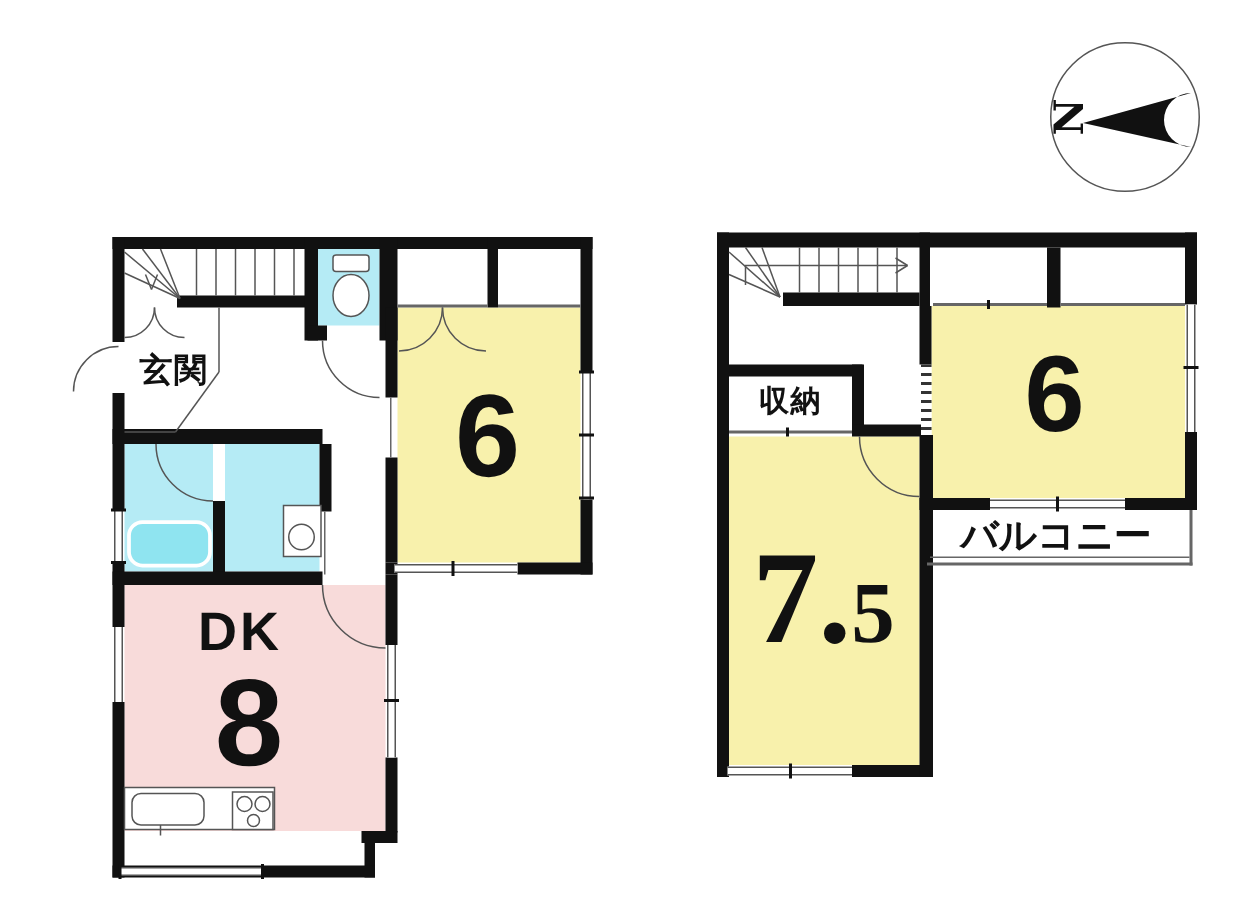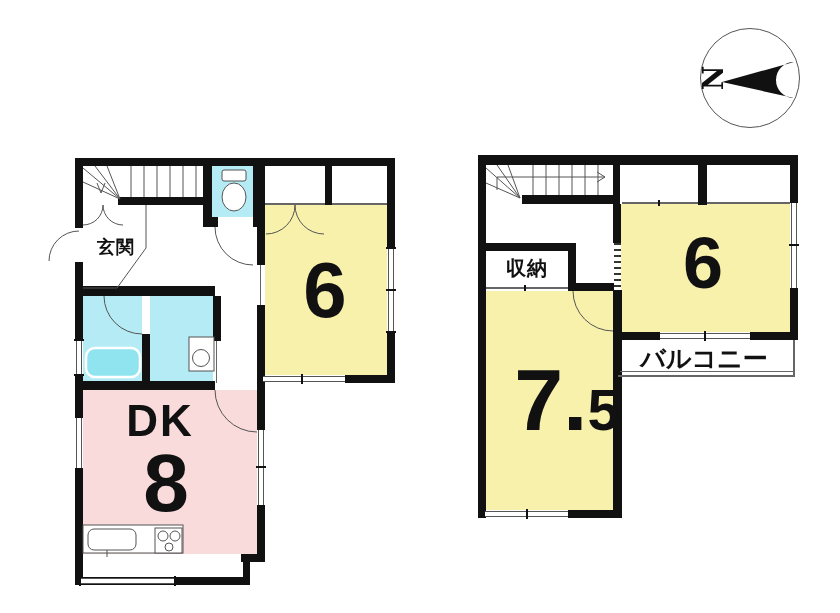--- a/index.html
+++ b/index.html
@@ -5,26 +5,26 @@
   html,body{margin:0;padding:0;background:#fff;}
   .canvas{position:relative;width:840px;height:613px;background:#fff;overflow:hidden;
           font-family:"Liberation Sans","DejaVu Sans",sans-serif;}
   .fill{position:absolute;}
   .w{position:absolute;background:#111;}
   .tl{position:absolute;background:#666;}
   .winh{position:absolute;background:#fff;border-top:1px solid #555;border-bottom:1px solid #555;box-sizing:border-box;}
   .winv{position:absolute;background:#fff;border-left:1px solid #555;border-right:1px solid #555;box-sizing:border-box;}
   .tk{position:absolute;background:#111;}
   .lbl{position:absolute;transform:translate(-50%,-50%);color:#111;font-weight:bold;white-space:nowrap;line-height:1;}
-  .lbl-sm{font-size:18px;letter-spacing:1px;}
+  .lbl-sm{font-size:22px;letter-spacing:1px;}
   .num-xl{font-size:78px;}
   .num-l{font-size:72px;}
   .label-75{font-size:58px;}
   .label-75::first-letter{font-size:88px;}
-  .dk-label{font-size:44px;letter-spacing:2px;}
+  .dk-label{font-size:36px;letter-spacing:2px;}
   .dk-num{font-size:82px;}
   .accordion{position:absolute;background:repeating-linear-gradient(180deg,#333 0 2px,#fff 2px 6px);}
   .compass-circle{position:absolute;left:700px;top:28px;width:100px;height:100px;border:1.5px solid #555;
                   border-radius:50%;box-sizing:border-box;background:#fff;}
   .north{position:absolute;left:694px;top:62px;width:40px;height:32px;text-align:center;
          transform:rotate(-90deg);font-family:"DejaVu Serif","Liberation Serif",serif;
          font-weight:bold;font-size:27px;color:#111;}
   svg.overlay{position:absolute;left:0;top:0;pointer-events:none;}
 </style>
 </head>
@@ -127,21 +127,21 @@
   <div class="tl" style="left:793px;top:340px;width:2px;height:37px;"></div>
   <div class="tl" style="left:618px;top:375px;width:177px;height:2px;"></div>
   <div class="tl" style="left:620px;top:371px;width:173px;height:1px;"></div>
 
   <div class="lbl lbl-sm" style="left:116px;top:247px;">玄関</div>
   <div class="lbl num-xl" style="left:325px;top:290px;">6</div>
   <div class="lbl dk-label" style="left:160px;top:421px;">DK</div>
   <div class="lbl dk-num" style="left:166px;top:483px;">8</div>
   <div class="lbl lbl-sm" style="left:527px;top:268px;font-size:20px;">収納</div>
   <div class="lbl num-l" style="left:703px;top:263px;">6</div>
-  <div class="lbl label-75" style="left:567px;top:400px;">7.5</div>
+  <div class="lbl label-75" style="left:549px;top:400px;font-family:Liberation Serif, serif;">7.5</div>
   <div class="lbl" style="left:704px;top:358px;font-size:25px;">バルコニー</div>
 
   <svg class="overlay" width="840" height="613">
 
     <g stroke="#555" stroke-width="1" fill="none">
       <line x1="131" y1="166" x2="131" y2="197"></line>
         <line x1="144" y1="166" x2="144" y2="197"></line>
       <line x1="157" y1="166" x2="157" y2="197"></line>
         <line x1="170" y1="166" x2="170" y2="197"></line>
       <line x1="183" y1="166" x2="183" y2="197"></line>

